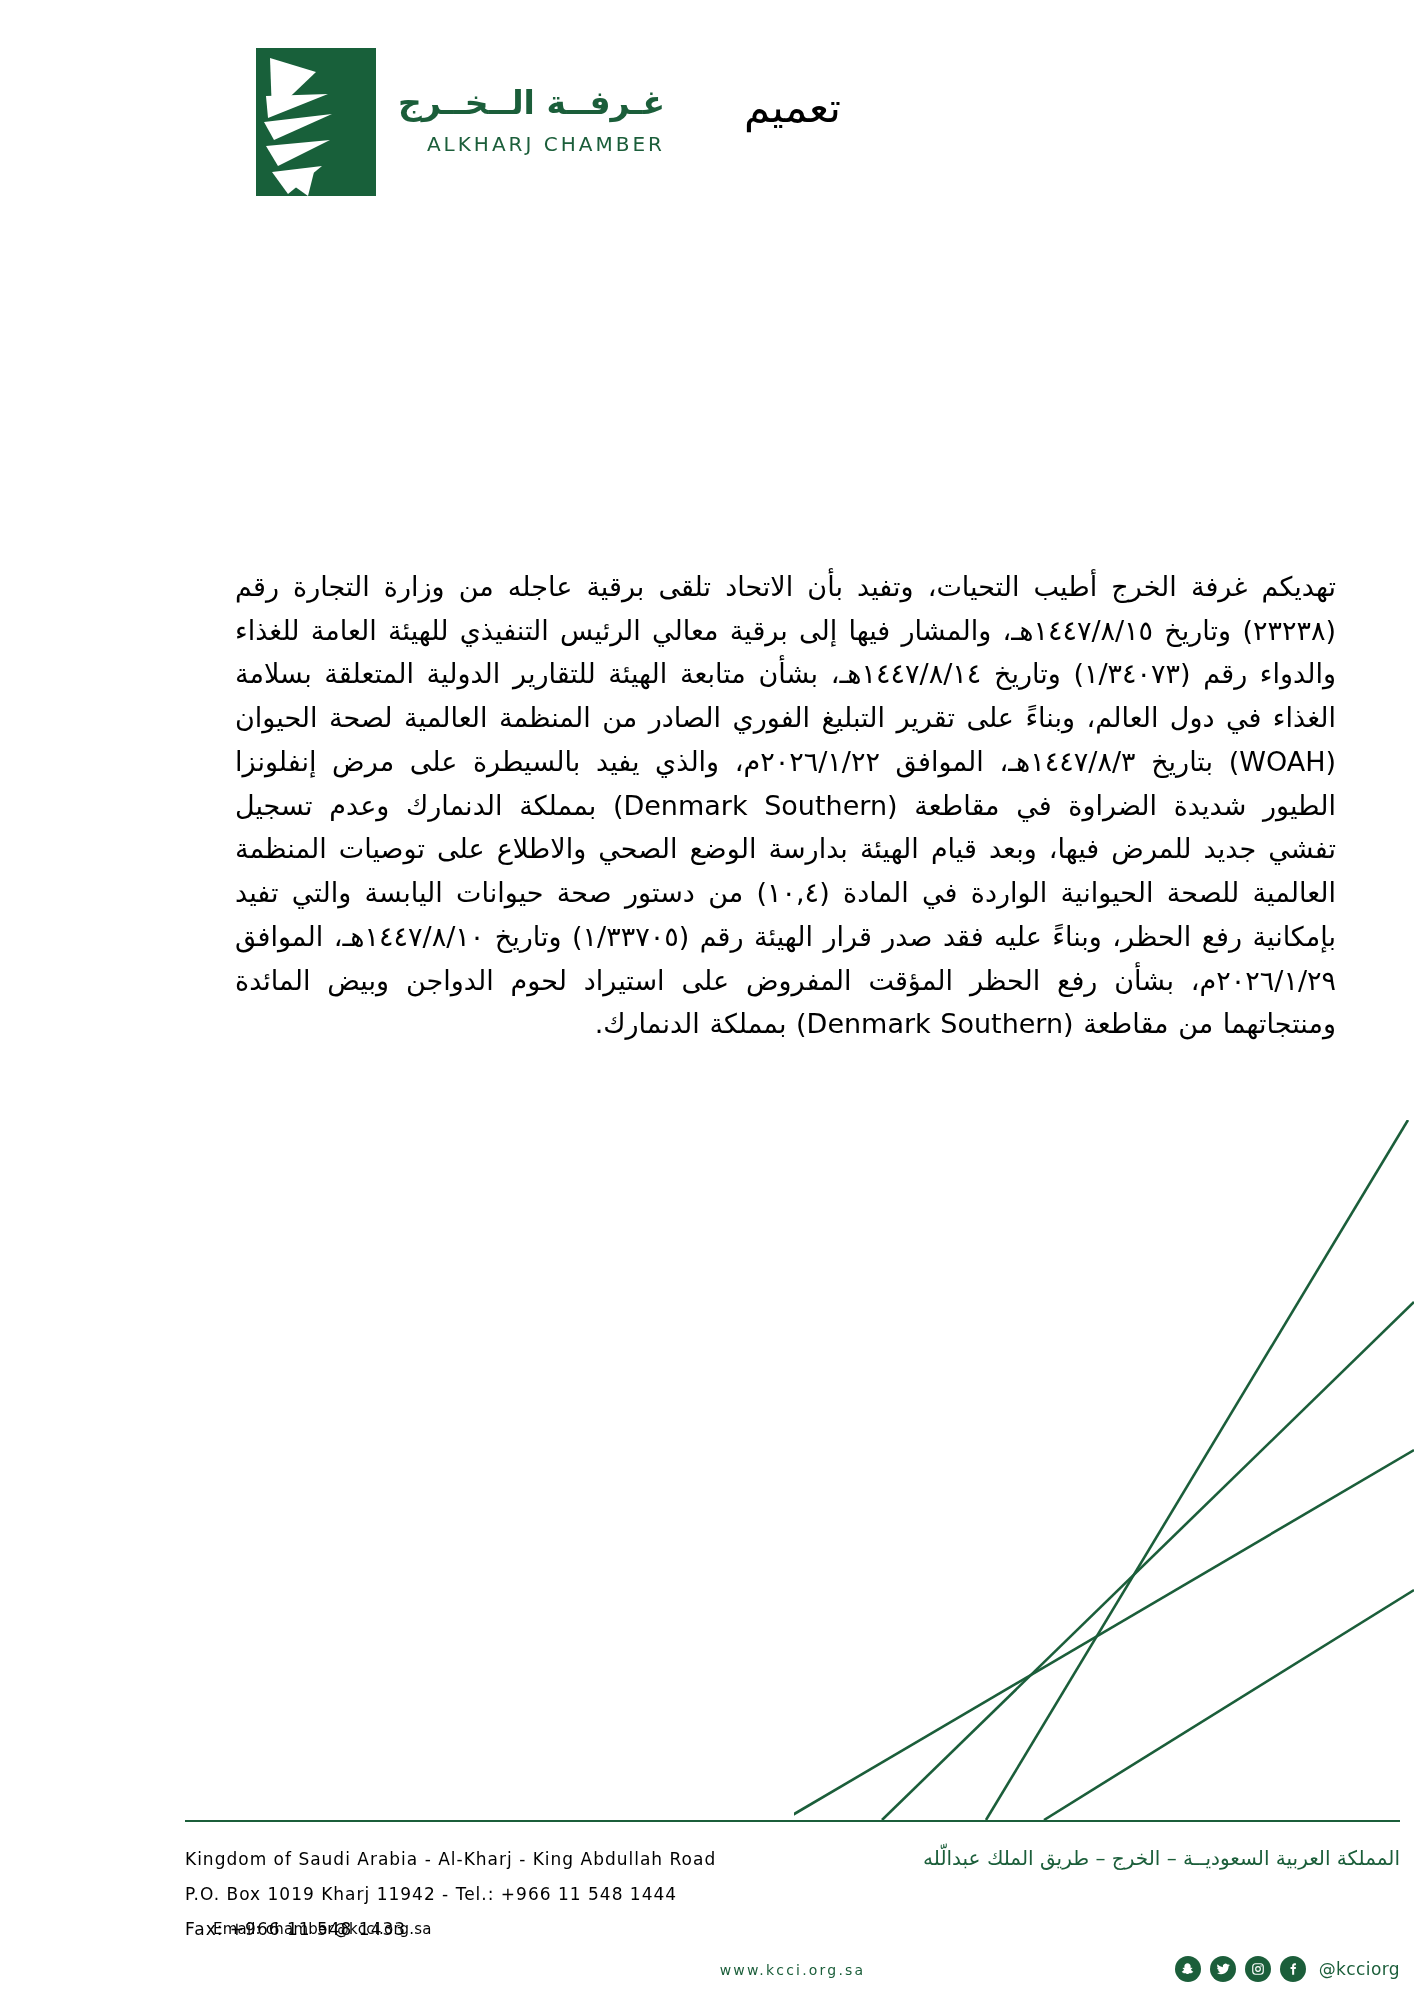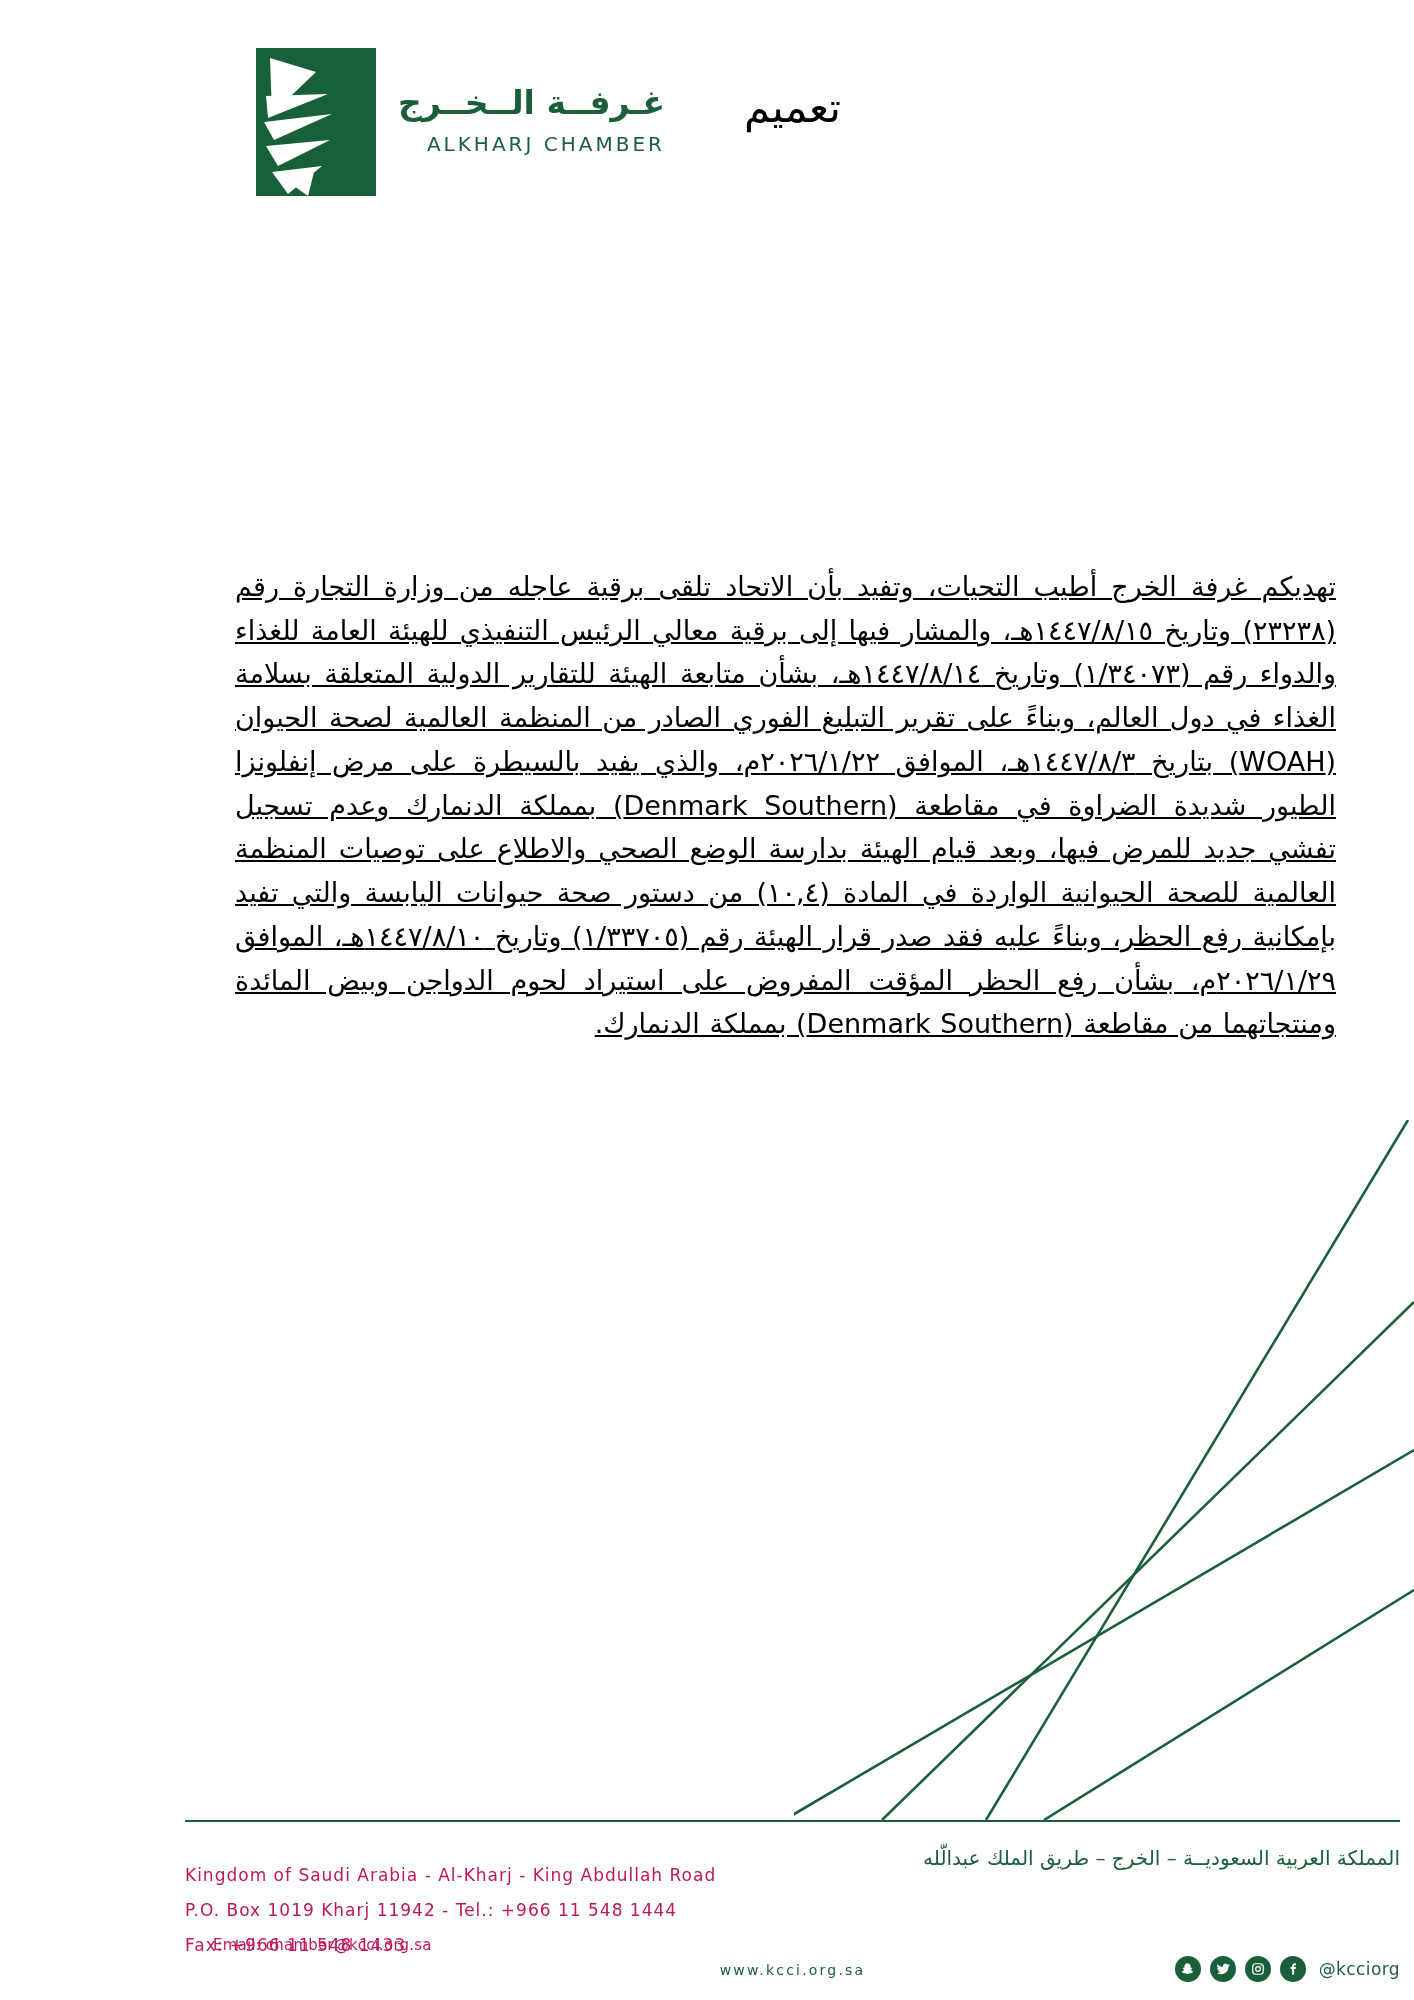--- a/index.html
+++ b/index.html
@@ -108,21 +108,20 @@
     top: 565px;
     right: 78px;
     left: 64px;
     direction: rtl;
     text-align: justify;
     text-align-last: right;
     font-size: 27px;
     line-height: 1.62;
     color: #000000;
     word-spacing: 1px;
-    text-decoration: underline;
   }
 
   
   .decor {
     position: absolute;
     right: 0;
     bottom: 180px;
     width: 620px;
     height: 700px;
     pointer-events: none;
@@ -144,25 +143,24 @@
     height: 2px;
     background: #1b5e3a;
   }
 
   .footer-en {
     position: absolute;
     top: 22px;
     left: 14px;
     direction: ltr;
     text-align: left;
-    color: #be185d;
+    color: #000000;
     font-size: 17px;
     letter-spacing: 1.0px;
     line-height: 2.05;
-    margin-top: 16px;
   }
 
   .footer-en .stack {
     position: relative;
     height: 34px;
   }
   .footer-en .stack > span {
     position: absolute;
     top: 0; left: 0;
     white-space: nowrap;

